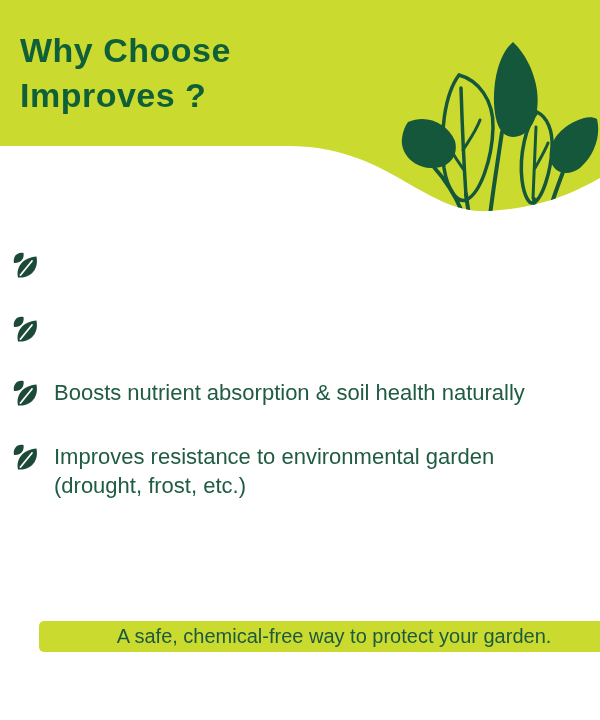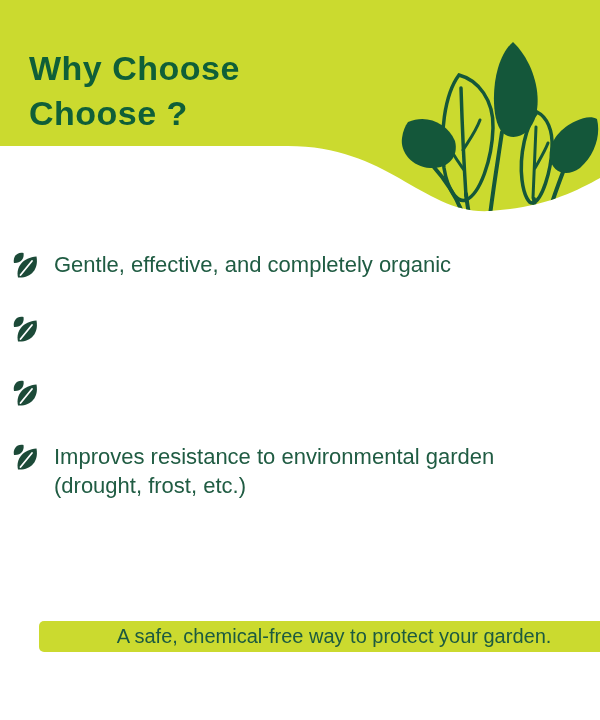--- a/index.html
+++ b/index.html
@@ -3,23 +3,23 @@
 <meta charset="utf-8">
 <style>
   html,body{margin:0;padding:0;}
   body{
     width:600px;height:720px;position:relative;overflow:hidden;
     background:#ffffff;
     font-family:"Liberation Sans", sans-serif;
   }
   .header-svg{position:absolute;top:0;left:0;display:block;}
   .title{
-    position:absolute;left:29px;top:28px;
+    position:absolute;left:20px;top:28px;
     font-size:34px;line-height:45px;font-weight:700;
-    color:#0f5f38;letter-spacing:.5px;margin-top:18px;
+    color:#0f5f38;letter-spacing:.5px;
   }
   .benefits{
     position:absolute;left:10px;top:250px;width:580px;
     list-style:none;margin:0;padding:0;
   }
   .benefit{
     display:flex;align-items:flex-start;gap:14px;margin-bottom:34px;
   }
   .leaf-bullet{flex:0 0 auto;width:30px;height:30px;margin-top:0;}
   .benefit-text{
@@ -62,52 +62,52 @@
     <path fill="#14573a" stroke="none" d="M513,42 C531,59 542,90 536,115 C531,135 513,143 502,132 C492,120 492,88 498,68 C502,55 507,47 513,42 Z"></path>
 
     <path fill="#14573a" stroke="none" d="M408,122 C427,114 447,123 455,141 C459,157 448,169 430,168 C412,167 400,152 402,138 C403,131 405,126 408,122 Z"></path>
 
     <path fill="#14573a" stroke="none" d="M597,119 C601,135 595,155 580,168 C566,178 552,172 550,158 C548,143 560,128 576,121 C584,117 592,116 597,119 Z"></path>
   </g>
 </svg>
 
 <div class="title">
   <div>Why Choose</div>
-  <div>Choose ?</div>
+  <div>Improves ?</div>
 </div>
 
 <ul class="benefits">
-  <li class="benefit">
-    <svg class="leaf-bullet" viewBox="0 0 30 30" aria-hidden="true">
-      <path fill="#1c4a38" d="M4,13 C2.5,7 7,1.5 13.5,3 C14.5,8.5 11,13.5 4,13 Z"></path>
-      <path fill="#1c4a38" d="M8,27.5 C5.5,17 13,7.5 26.5,6.5 C29,20 20,28.5 8,27.5 Z"></path>
-      <path stroke="#ffffff" stroke-width="1.8" fill="none" stroke-linecap="round" d="M10.5,25 L22,11"></path>
-    </svg>
-    <span class="benefit-text">Gentle, effective, and completely organic</span>
-  </li>
   <li class="benefit">
     <svg class="leaf-bullet" viewBox="0 0 30 30" aria-hidden="true">
       <path fill="#1c4a38" d="M4,13 C2.5,7 7,1.5 13.5,3 C14.5,8.5 11,13.5 4,13 Z"></path>
       <path fill="#1c4a38" d="M8,27.5 C5.5,17 13,7.5 26.5,6.5 C29,20 20,28.5 8,27.5 Z"></path>
       <path stroke="#ffffff" stroke-width="1.8" fill="none" stroke-linecap="round" d="M10.5,25 L22,11"></path>
     </svg>
   </li>
   <li class="benefit">
     <svg class="leaf-bullet" viewBox="0 0 30 30" aria-hidden="true">
       <path fill="#1c4a38" d="M4,13 C2.5,7 7,1.5 13.5,3 C14.5,8.5 11,13.5 4,13 Z"></path>
       <path fill="#1c4a38" d="M8,27.5 C5.5,17 13,7.5 26.5,6.5 C29,20 20,28.5 8,27.5 Z"></path>
       <path stroke="#ffffff" stroke-width="1.8" fill="none" stroke-linecap="round" d="M10.5,25 L22,11"></path>
     </svg>
   </li>
   <li class="benefit">
     <svg class="leaf-bullet" viewBox="0 0 30 30" aria-hidden="true">
       <path fill="#1c4a38" d="M4,13 C2.5,7 7,1.5 13.5,3 C14.5,8.5 11,13.5 4,13 Z"></path>
       <path fill="#1c4a38" d="M8,27.5 C5.5,17 13,7.5 26.5,6.5 C29,20 20,28.5 8,27.5 Z"></path>
       <path stroke="#ffffff" stroke-width="1.8" fill="none" stroke-linecap="round" d="M10.5,25 L22,11"></path>
     </svg>
+    <span class="benefit-text">Boosts nutrient absorption &amp; soil health naturally</span>
+  </li>
+  <li class="benefit">
+    <svg class="leaf-bullet" viewBox="0 0 30 30" aria-hidden="true">
+      <path fill="#1c4a38" d="M4,13 C2.5,7 7,1.5 13.5,3 C14.5,8.5 11,13.5 4,13 Z"></path>
+      <path fill="#1c4a38" d="M8,27.5 C5.5,17 13,7.5 26.5,6.5 C29,20 20,28.5 8,27.5 Z"></path>
+      <path stroke="#ffffff" stroke-width="1.8" fill="none" stroke-linecap="round" d="M10.5,25 L22,11"></path>
+    </svg>
     <span class="benefit-text">Improves resistance to environmental garden
 (drought, frost, etc.)</span>
   </li>
 </ul>
 
 <div class="banner">
   <span class="banner-text">A safe, chemical-free way to protect your garden.</span>
 </div>
 
 </body></html>

